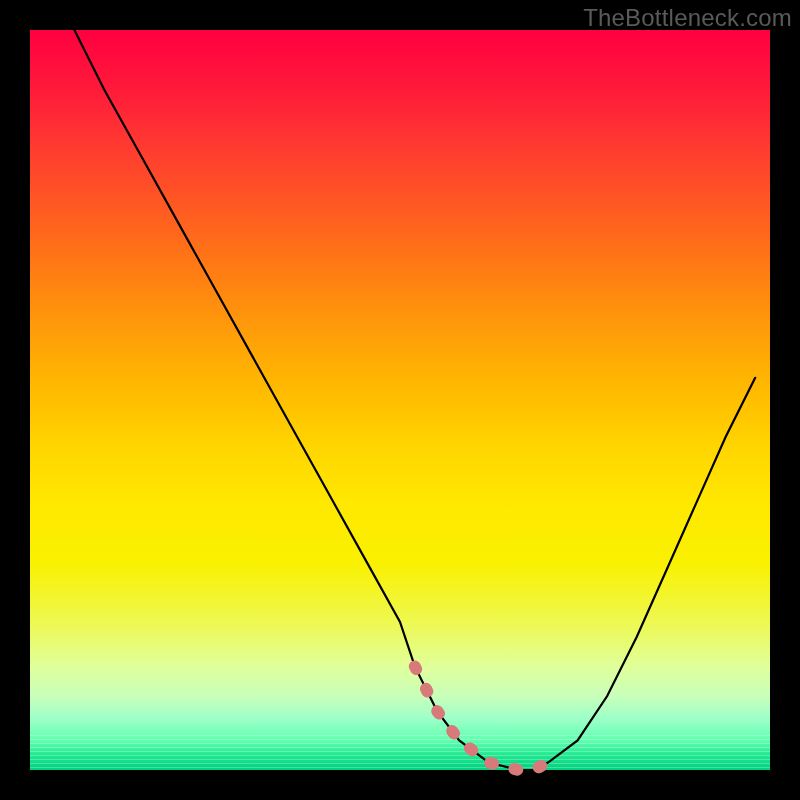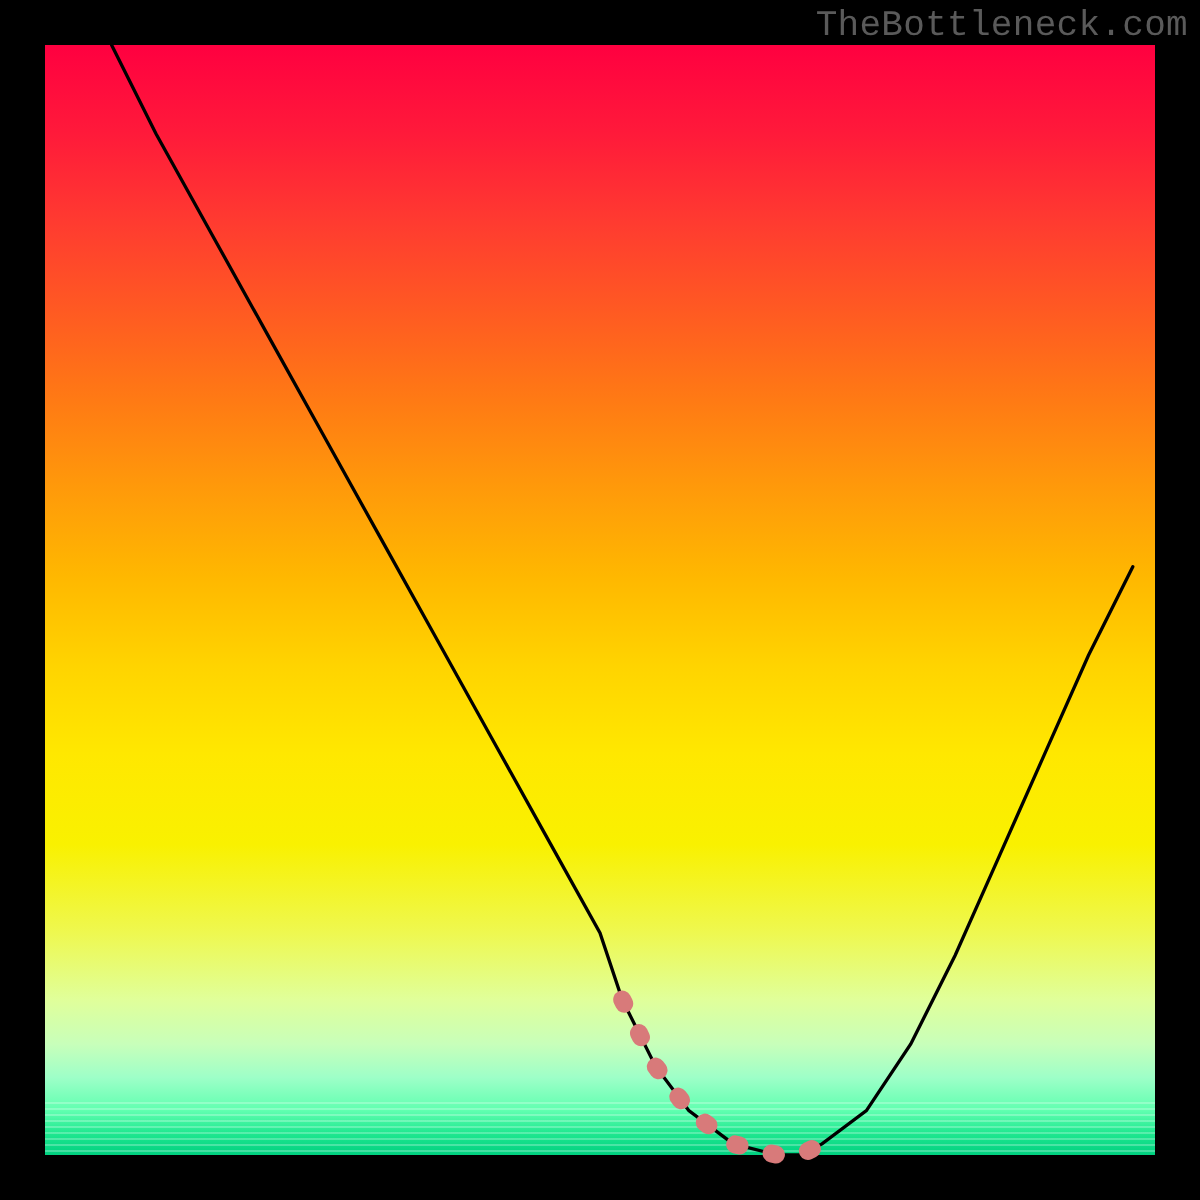--- a/index.html
+++ b/index.html
@@ -47,21 +47,21 @@
       rgba(0, 220, 140, 0.0) 0px,
       rgba(0, 220, 140, 0.0) 3px,
       rgba(255, 255, 255, 0.25) 3px,
       rgba(255, 255, 255, 0.25) 4px
     );
   }
   .watermark {
     position: absolute;
     top: 4px;
     right: 8px;
-    font-family: Liberation Mono, monospace;
+    font-family: Liberation Sans, sans-serif;
     font-size: 24px;
     font-weight: 400;
     color: #5a5a5a;
     letter-spacing: 0.2px;
   }
   svg.curve {
     position: absolute;
     left: 0;
     top: 0;
     width: 740px;

